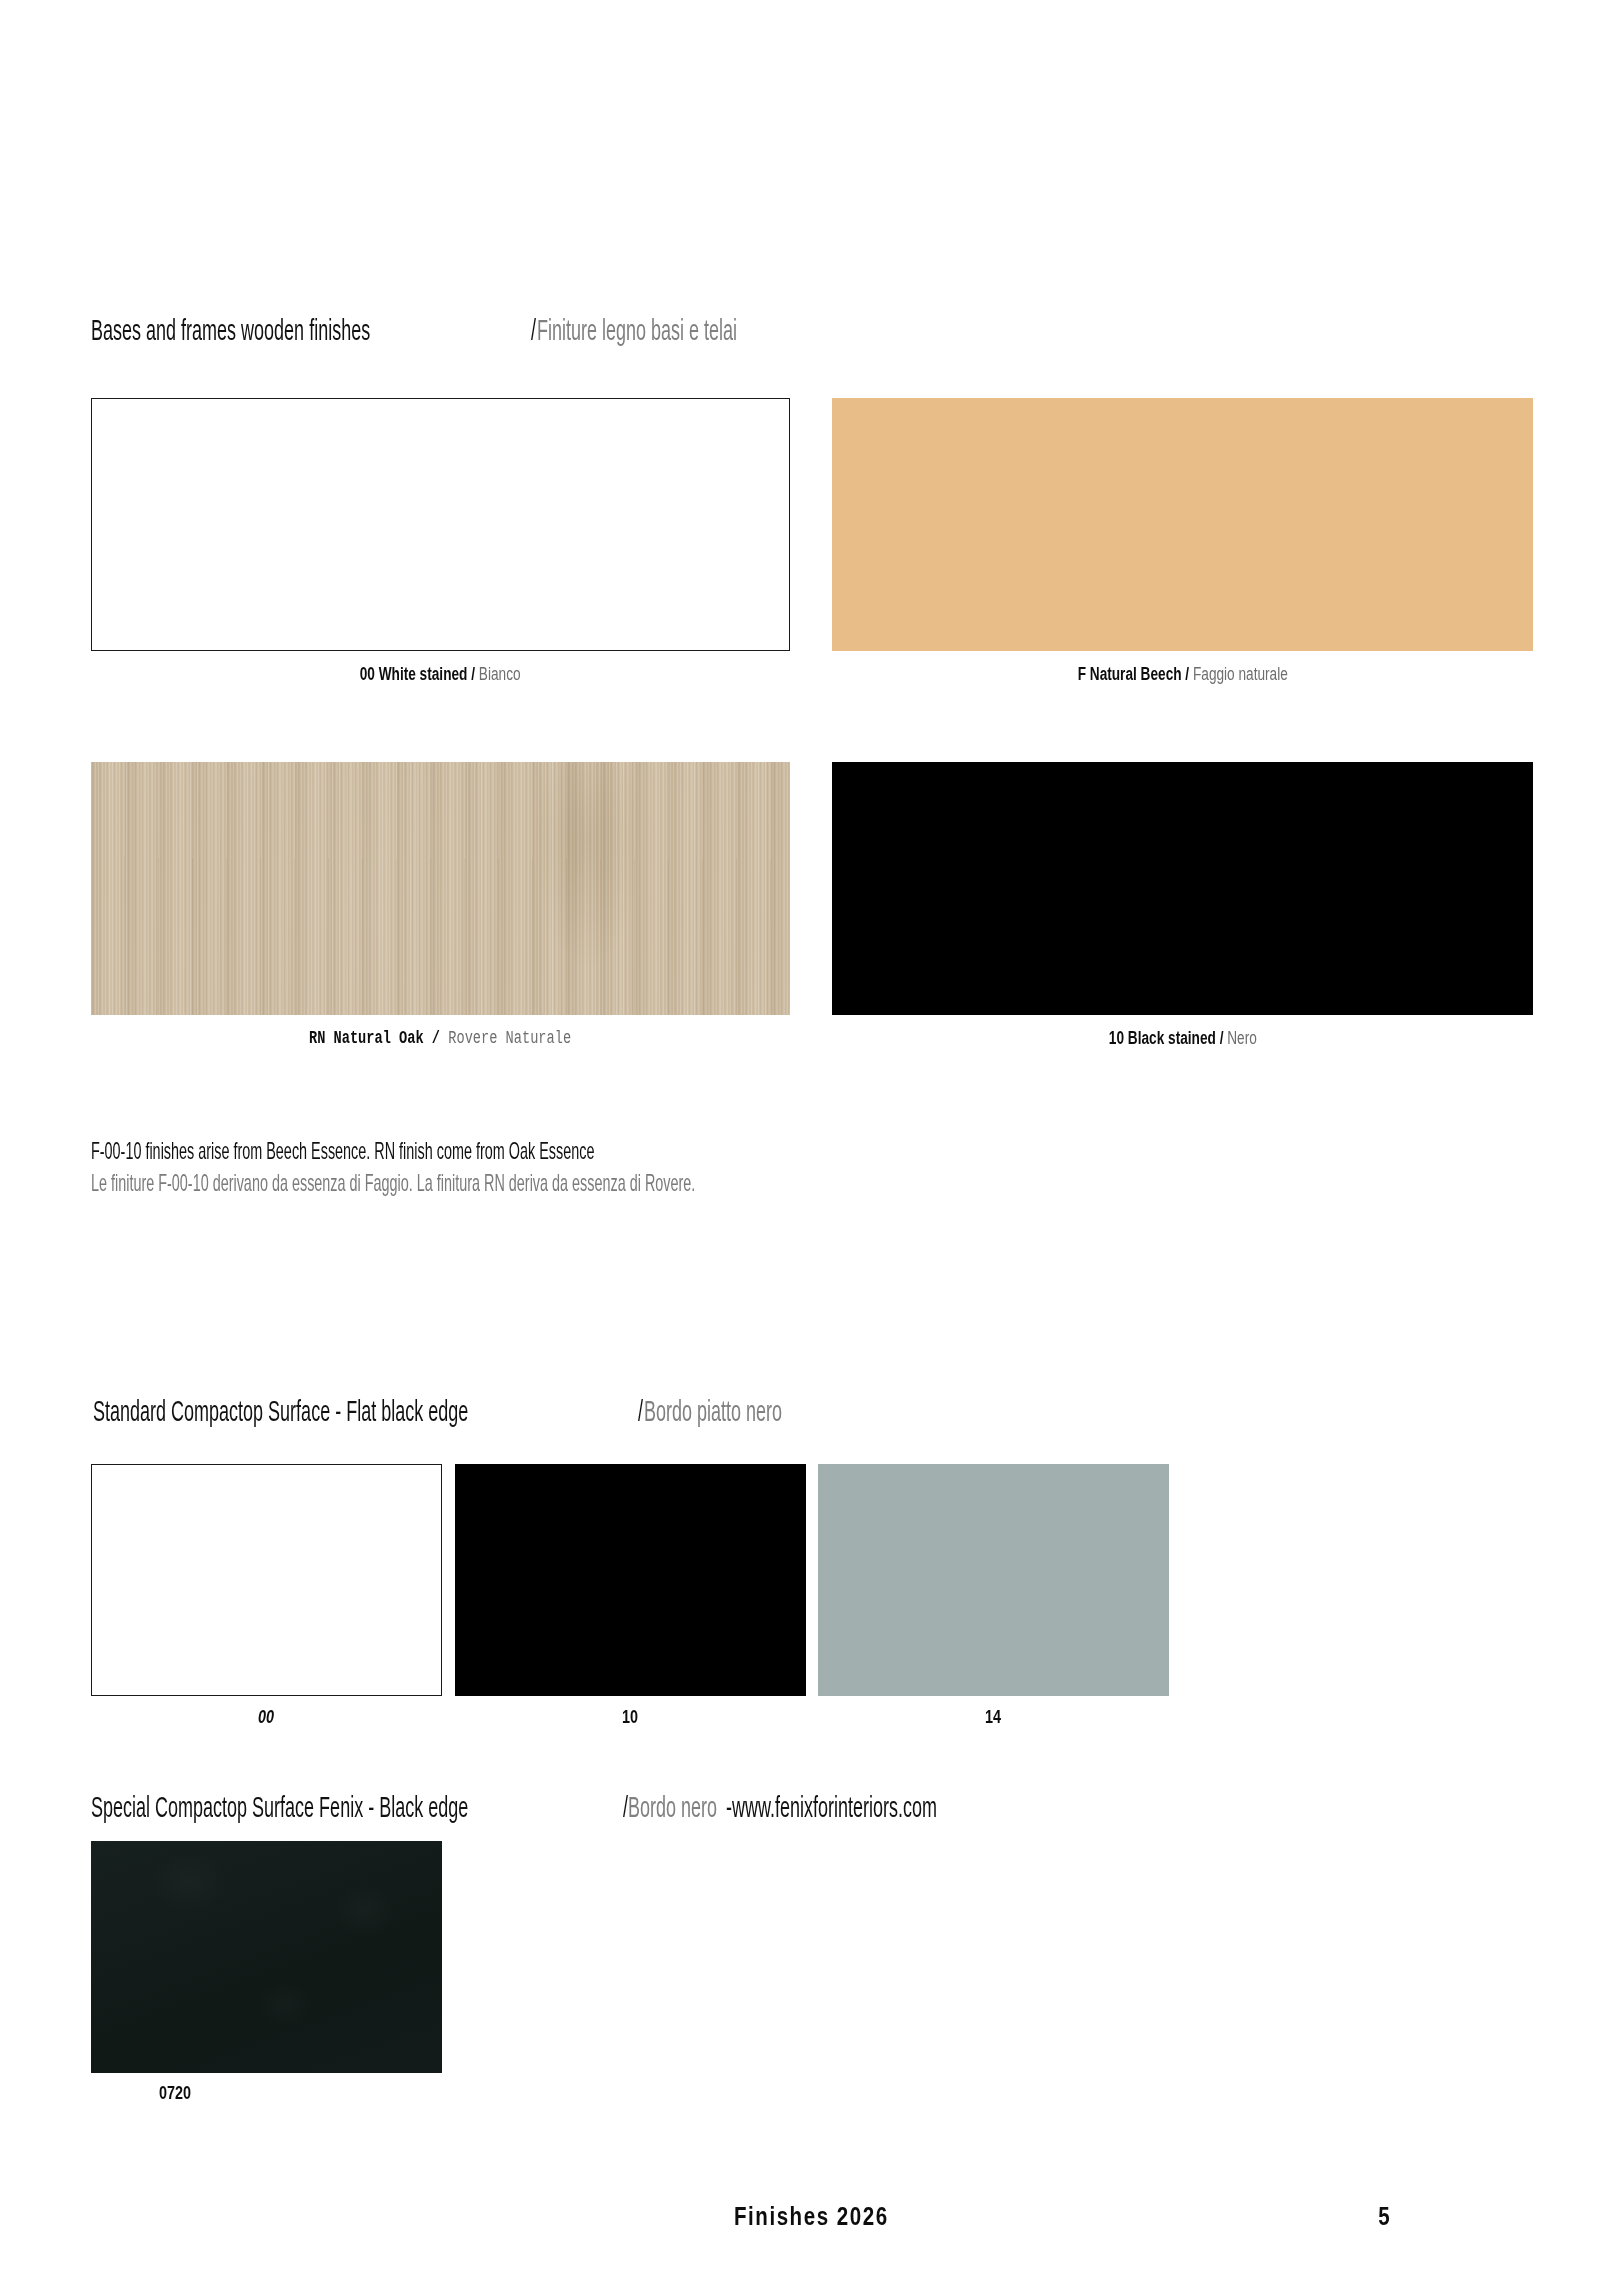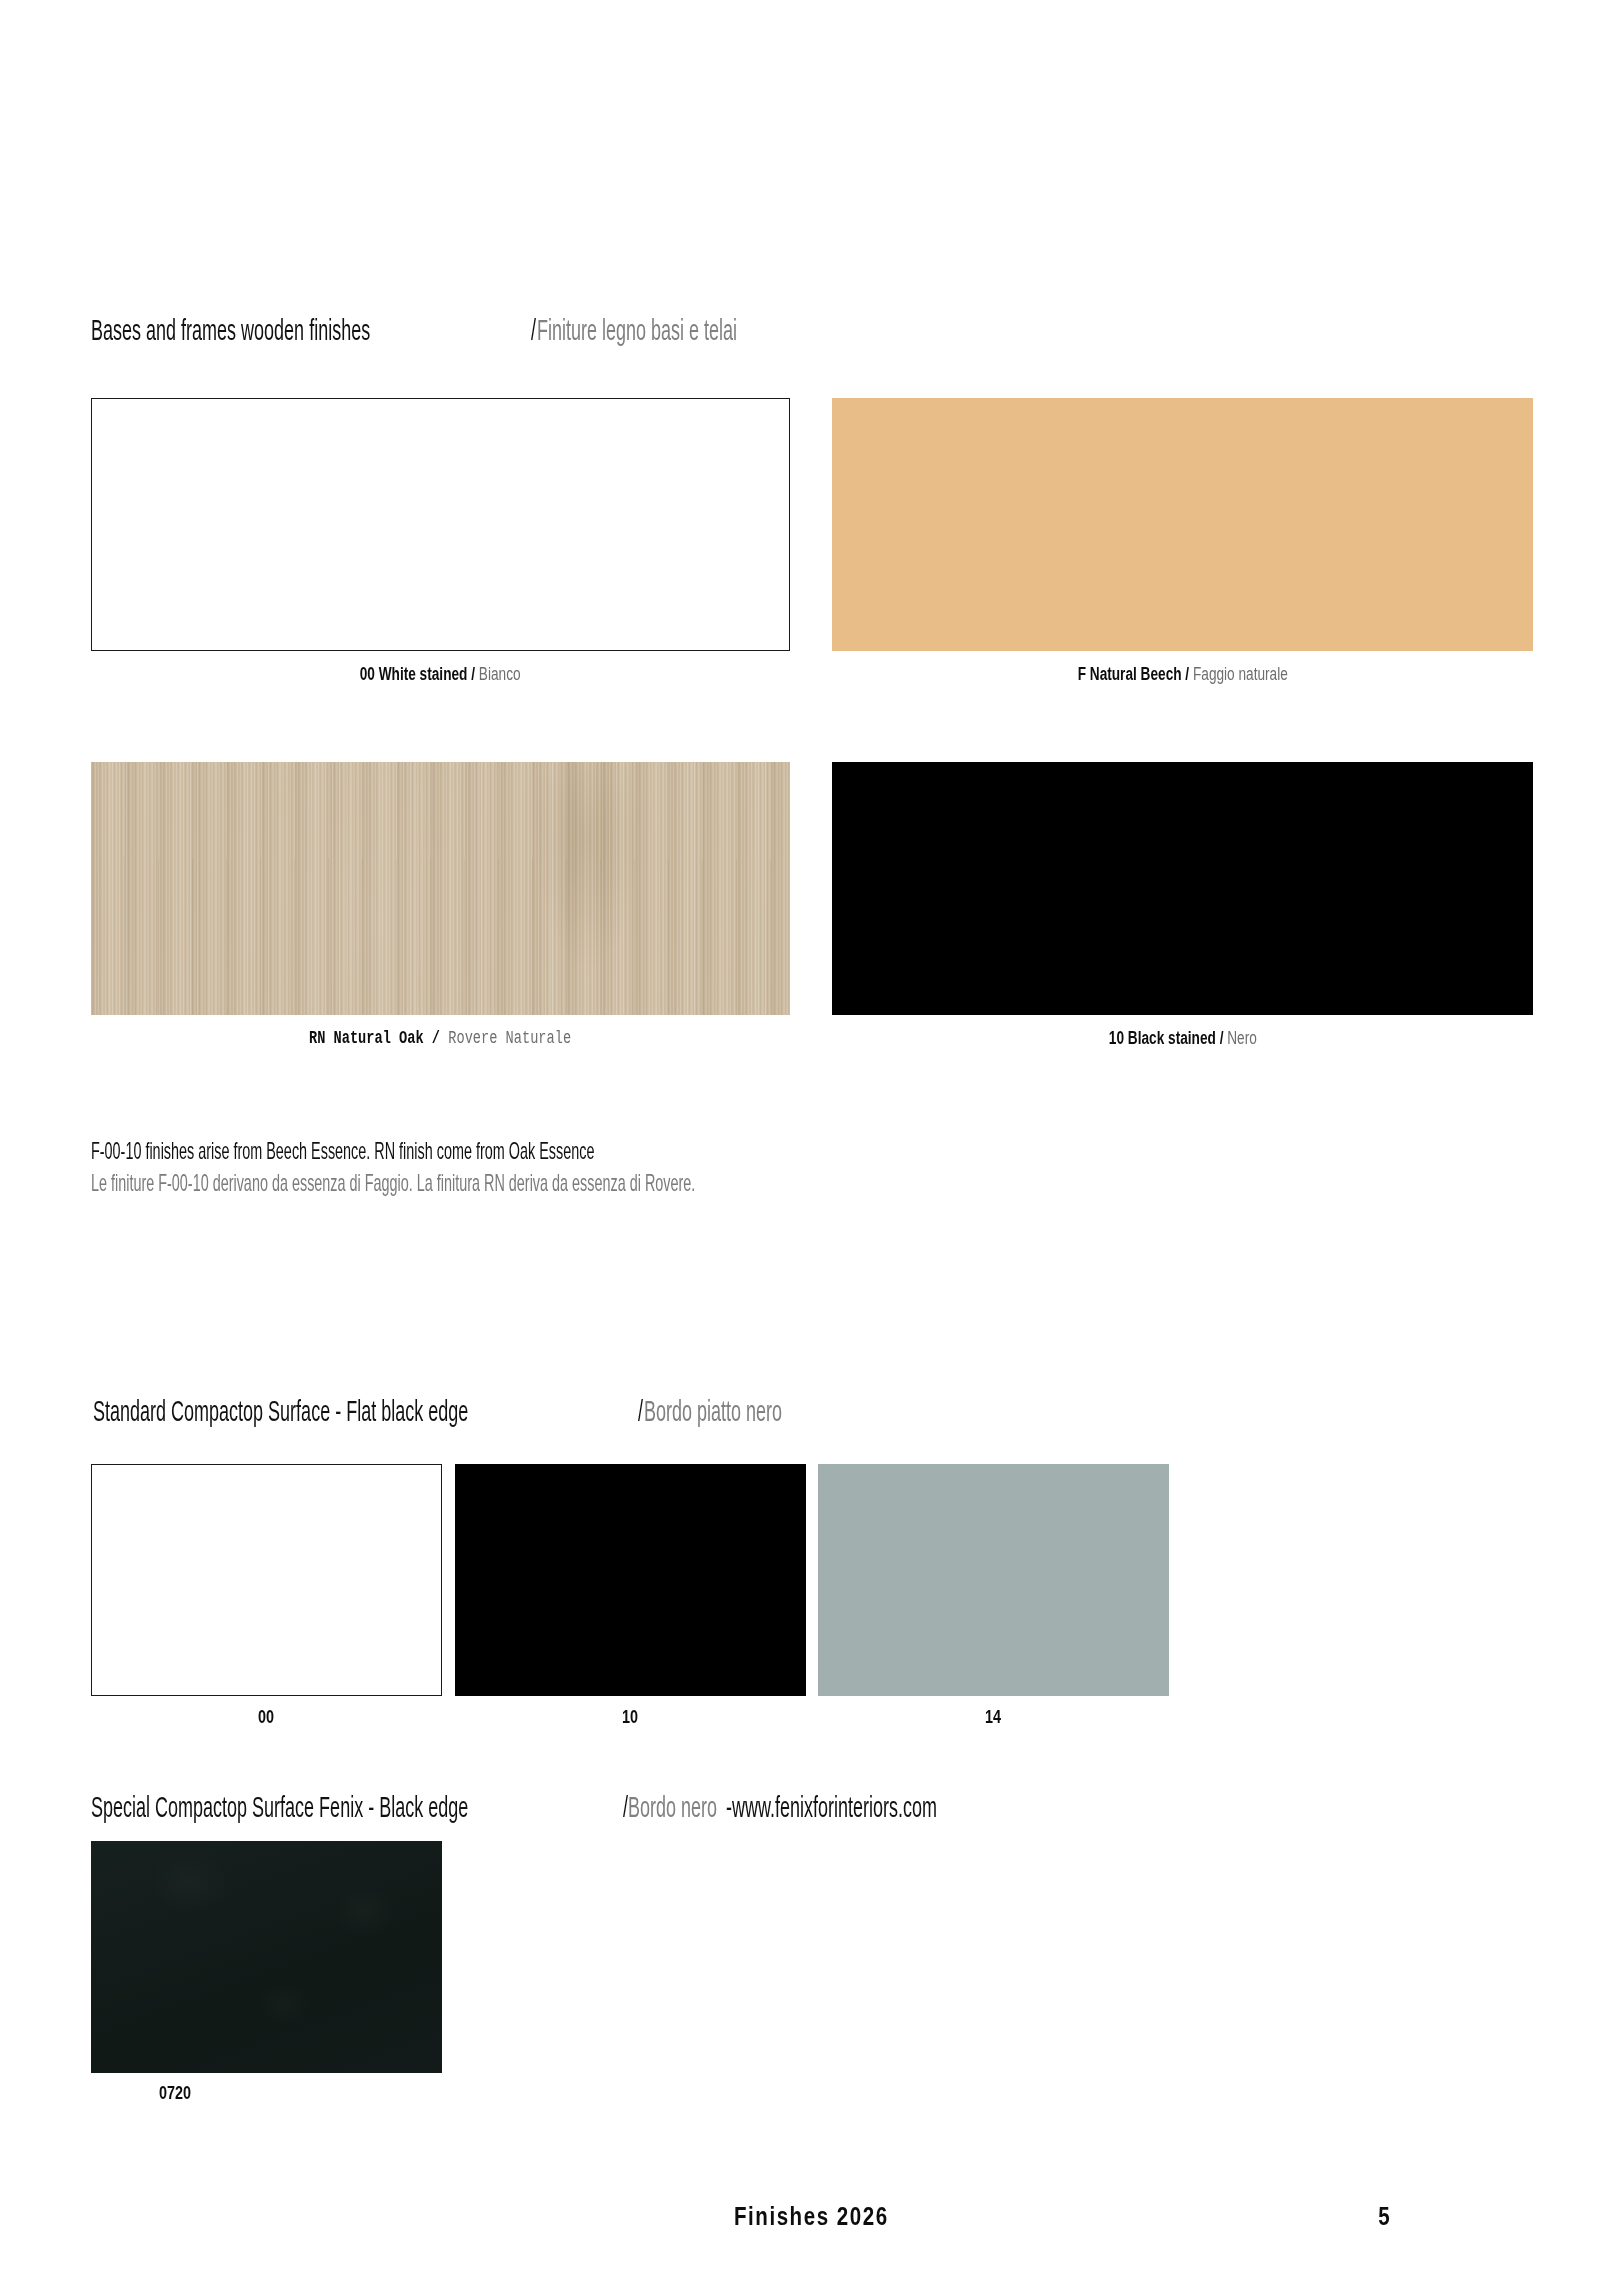--- a/index.html
+++ b/index.html
@@ -269,21 +269,21 @@
     <span class="n-inner">Le finiture F-00-10 derivano da essenza di Faggio. La finitura RN deriva da essenza di Rovere.</span>
   </div>
 
   <div class="heading-row" style="left:93px; top:1396px;">
     <span class="hr-en"><span class="squeeze">Standard Compactop Surface - Flat black edge</span></span>
     <span class="hr-en" style="margin-left:-80px;"><span class="squeeze">/</span></span>
     <span class="hr-gray" style="margin-left:-2.6px;"><span class="squeeze">Bordo piatto nero</span></span>
   </div>
 
   <div class="swatch-lg swatch-white" style="left:91px; top:1464px; width:351px; height:232px;"></div>
-  <div class="code-caption" style="left:91px; top:1708px; width:351px;">
+  <div class="code-caption" style="left:91px; top:1708px; width:351px;font-style:italic;">
     <span class="c-inner">00</span>
   </div>
 
   <div class="swatch-lg swatch-black" style="left:455px; top:1464px; width:351px; height:232px;"></div>
   <div class="code-caption" style="left:455px; top:1708px; width:351px;">
     <span class="c-inner">10</span>
   </div>
 
   <div class="swatch-lg swatch-sage" style="left:818px; top:1464px; width:351px; height:232px;"></div>
   <div class="code-caption" style="left:818px; top:1708px; width:351px;">

